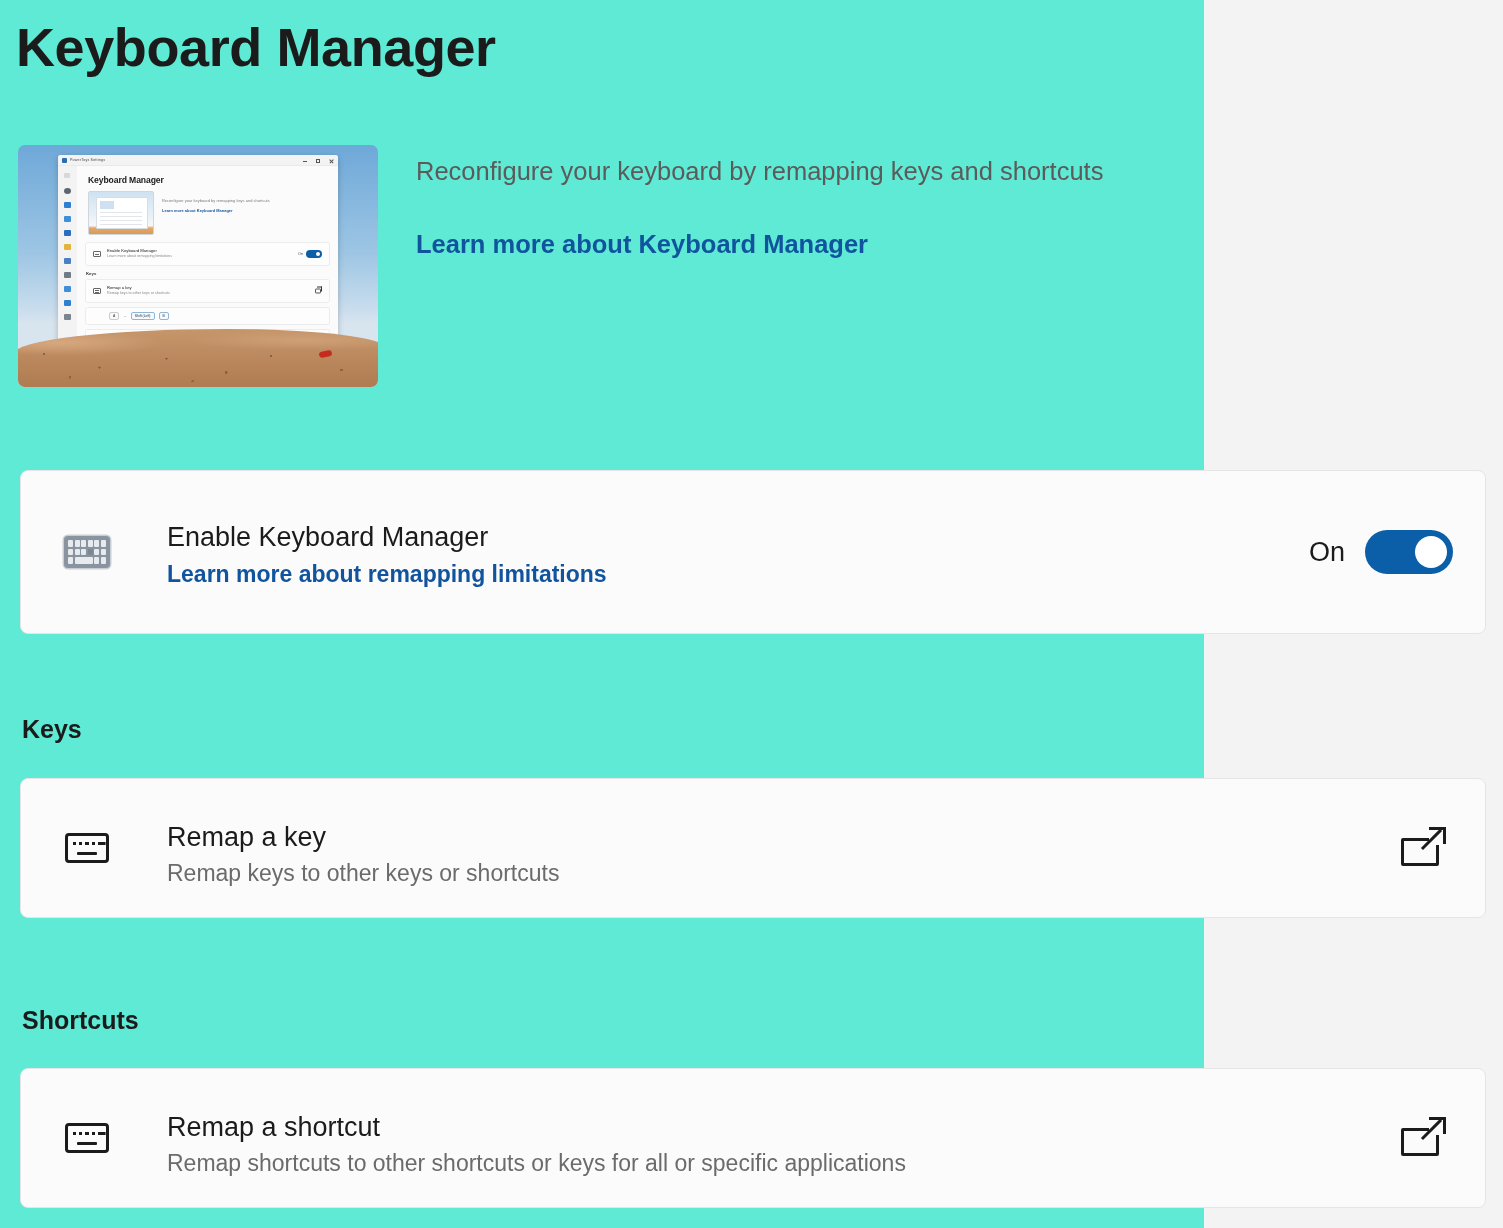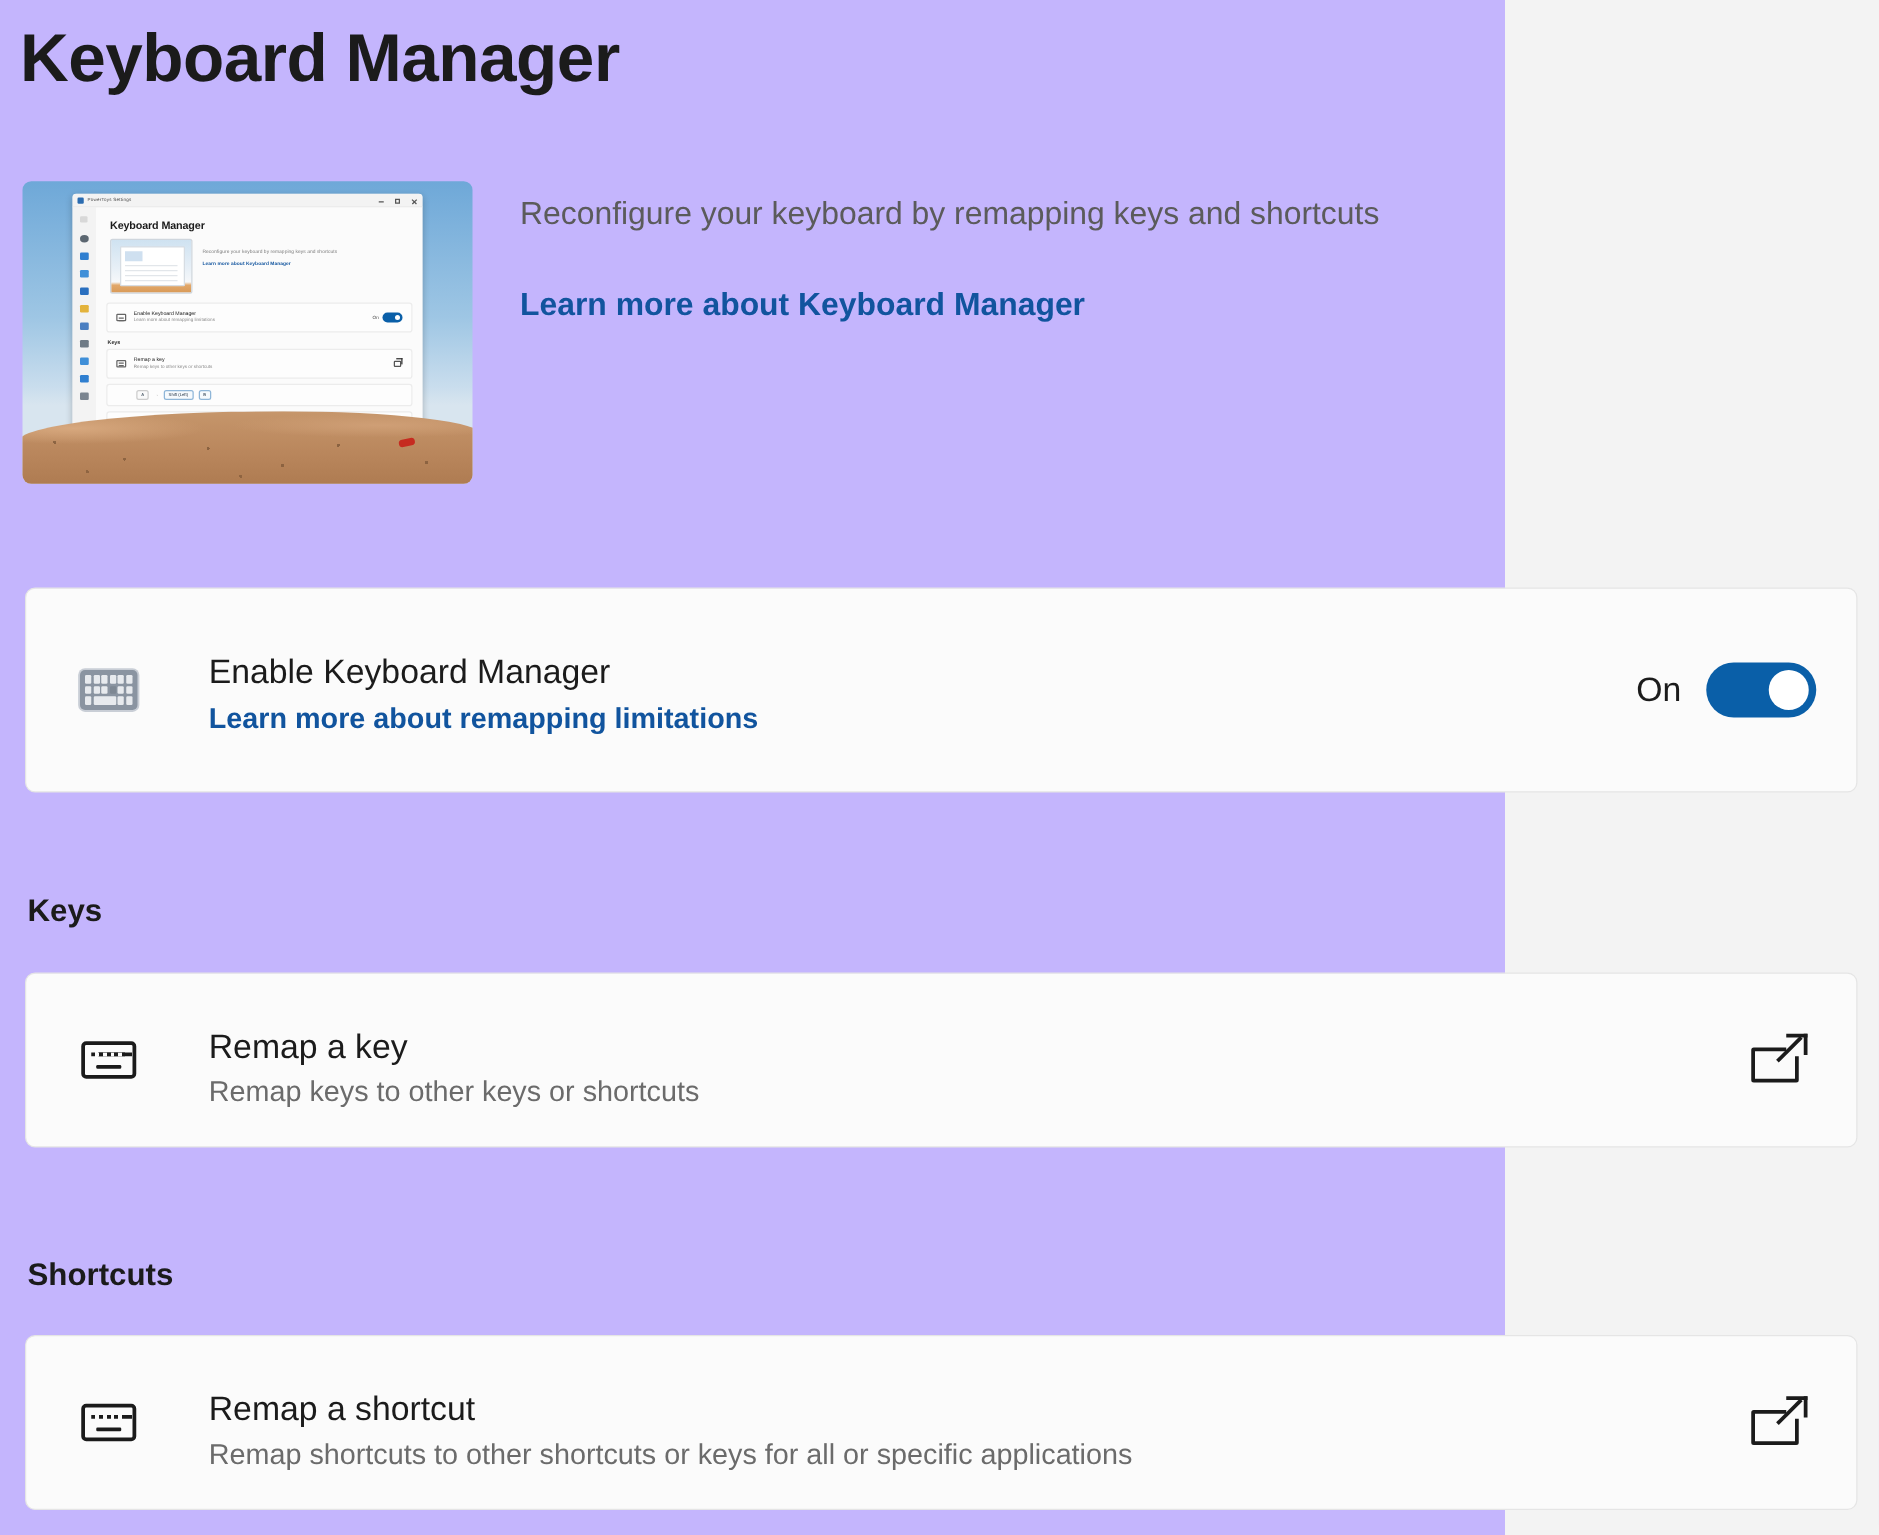--- a/index.html
+++ b/index.html
@@ -11,21 +11,21 @@
     overflow: hidden;
     background: #f3f3f3;
     font-family: "Liberation Sans", sans-serif;
     -webkit-font-smoothing: antialiased;
   }
 
   .page {
     position: relative;
     width: 1204px;
     height: 1228px;
-    background: #c4b5fd;
+    background: #5eead4;
   }
 
   
   .page-title {
     position: absolute;
     left: 16px;
     top: 18px;
     font-size: 54px;
     font-weight: 600;
     color: #1b1b1b;

